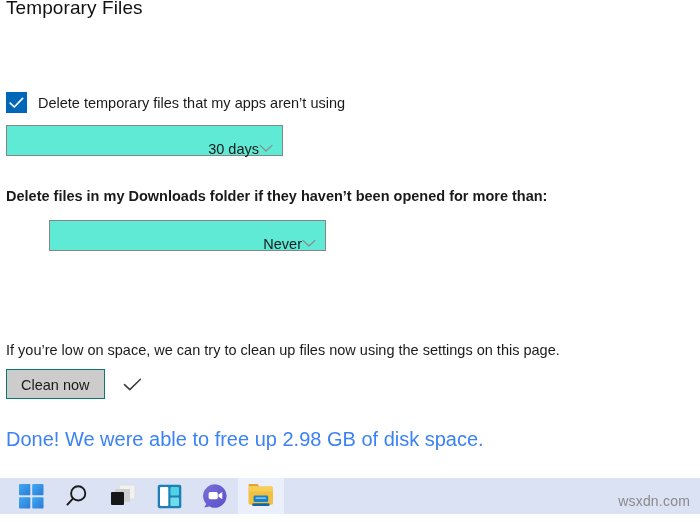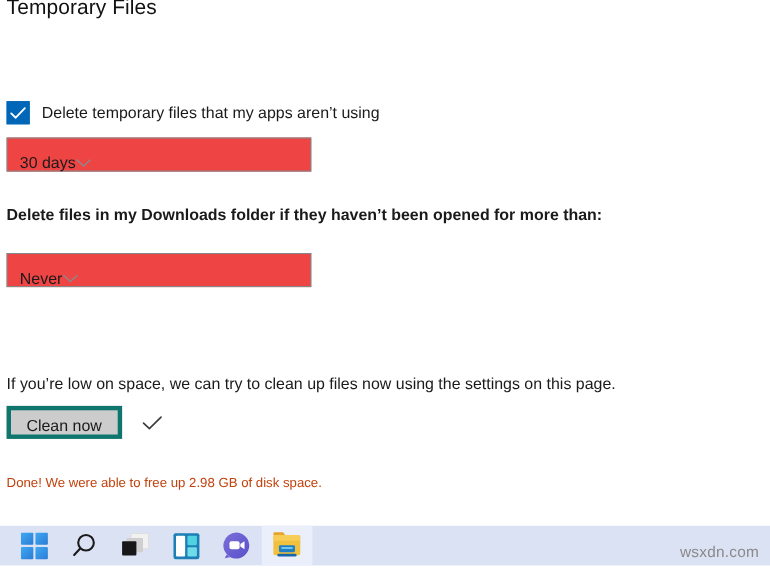--- a/index.html
+++ b/index.html
@@ -82,28 +82,28 @@
   #recycle-label { top: 99px; }
   #downloads-label { top: 187px; font-weight: bold; }
 
   .combo {
     position: absolute;
     left: 6px;
     width: 277px;
     height: 31px;
     box-sizing: border-box;
     border: 1px solid #868686;
-    background: #ef4444;
-    display: flex;
-    align-items: center;
-    justify-content: flex-start;
+    background: #5eead4;
+    display: flex;
+    align-items: center;
+    justify-content: flex-end;
     padding: 16px 9px 0 11px;
   }
   #recycle-combo { top: 125px; }
-  #downloads-combo { top: 230px; }
+  #downloads-combo { top: 220px; margin-left: 43px; }
   .combo-value {
     font-size: 14.5px;
     color: #1a1a1a;
     line-height: 18px;
   }
   .chevron { display: block; flex: 0 0 auto; }
 
   #free-space-title {
     position: absolute;
     left: 6px;
@@ -123,38 +123,38 @@
 
   .button-row {
     position: absolute;
     left: 6px;
     top: 369px;
     display: flex;
     align-items: center;
   }
   .btn {
     background: #cccccc;
-    border: 4px solid #0f766e;
+    border: 1px solid #0f766e;
     color: #1a1a1a;
     font-family: inherit;
     font-size: 14.5px;
     line-height: 18px;
     padding: 6px 14px 7px 14px;
     box-sizing: border-box;
     height: 30px;
     cursor: default;
   }
   .done-check { margin-left: 18px; display: block; }
 
   #status-text {
     position: absolute;
     left: 6px;
     top: 430px;
-    font-size: 12px;
-    color: #c2410c;
+    font-size: 20px;
+    color: #3b82f6;
     line-height: 18px;
     white-space: nowrap;
   }
 
   
   .taskbar {
     position: absolute;
     left: 0;
     top: 478px;
     width: 700px;

